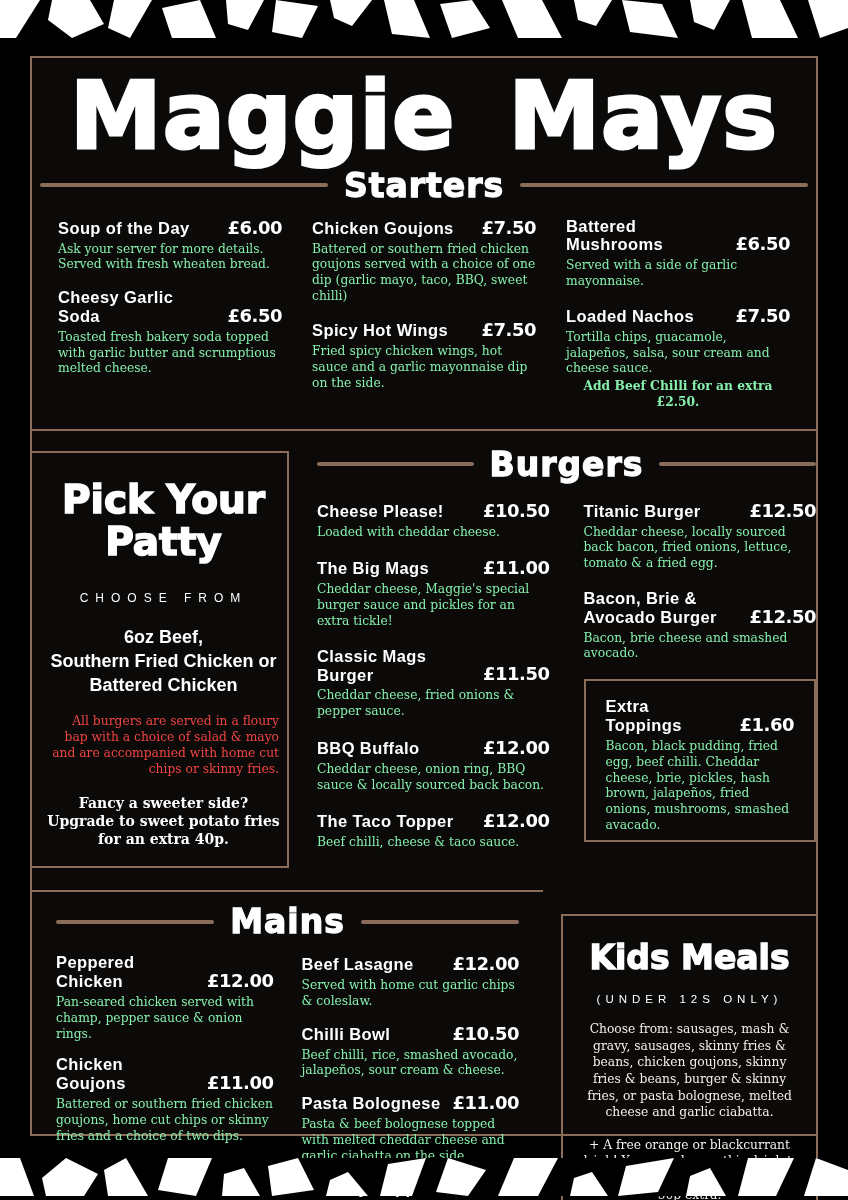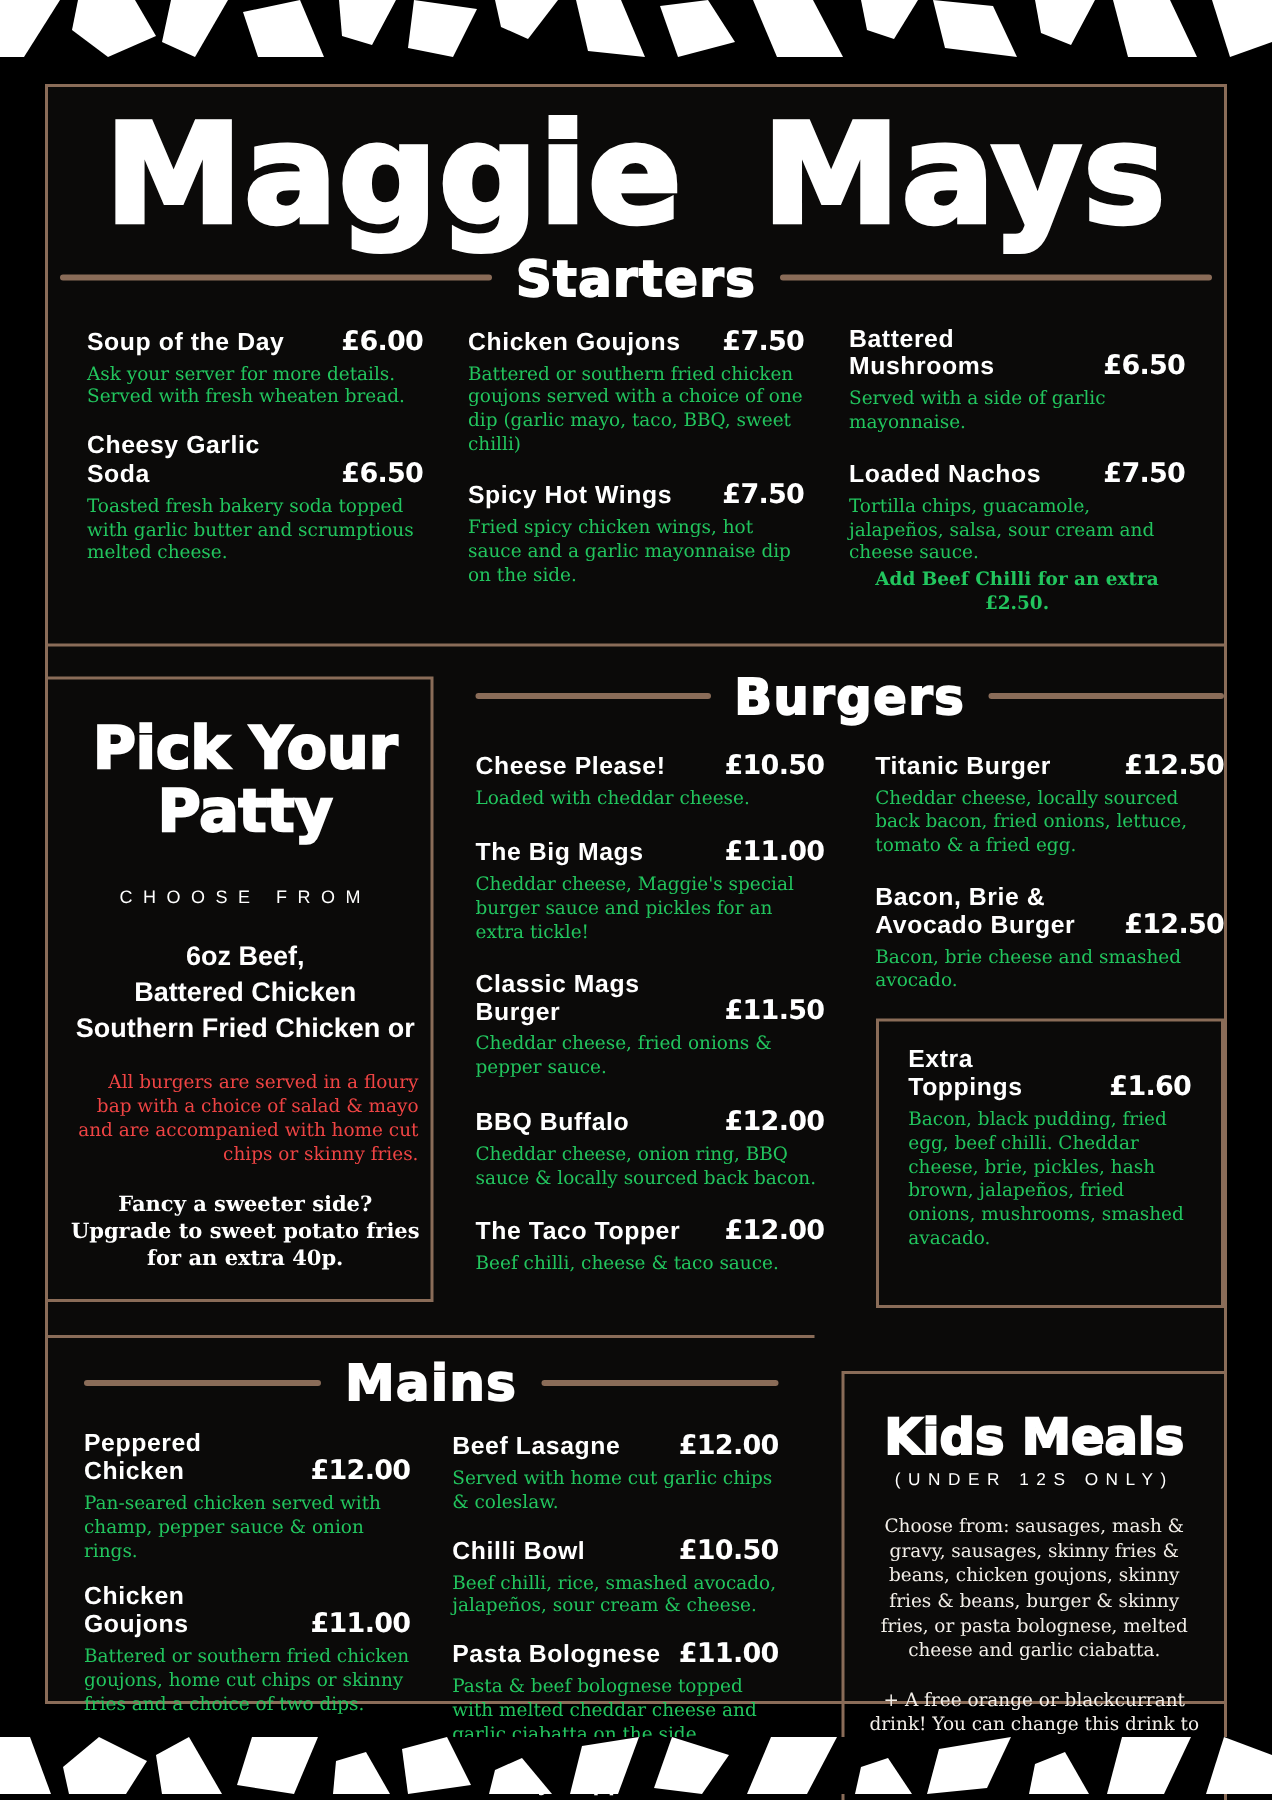--- a/index.html
+++ b/index.html
@@ -45,21 +45,21 @@
   .iname{
     font-family:"Liberation Sans", sans-serif;font-weight:bold;
     font-size:16.5px;letter-spacing:.4px;line-height:1.15;
   }
   .iprice{
     font-family:"DejaVu Sans", sans-serif;font-weight:bold;
     font-size:18px;letter-spacing:-.5px;white-space:nowrap;
   }
   .idesc{
     font-family:"DejaVu Serif", serif;
-    font-size:12.3px;line-height:1.28;color:#22c55e;
+    font-size:12.3px;line-height:1.28;color:#86efac;
     margin-top:4px;
   }
   .idesc.bold{font-weight:bold;margin-top:1px;text-align:center;}
   
   .starters-grid{
     display:grid;grid-template-columns:1fr 1fr 1fr;gap:0 30px;
     padding:12px 26px 4px 26px;
     border-bottom:2px solid #8a6c58;
   }
   
@@ -86,37 +86,37 @@
   .patty-upsell{
     margin-top:16px;font-family:"DejaVu Serif", serif;font-weight:bold;
     font-size:14px;line-height:1.3;
   }
   .burgers-right{padding:0 0 6px 28px;display:flex;flex-direction:column;}
   .burgers-head{margin:14px 0 16px 0;padding:0;}
   .burgers-grid{display:grid;grid-template-columns:1fr 1fr;gap:0 34px;}
   .burgers-grid .item{margin-bottom:17px;}
   .toppings-box{
     border:2px solid #8a6c58;margin-top:8px;
-    padding:16px 20px 36px 20px;
+    padding:16px 20px 6px 20px;
   }
   
   .mains-row{display:grid;grid-template-columns:1fr 273px;}
   .mains-left{border-top:2px solid #8a6c58;padding:0 24px;}
   .mains-head{margin:10px 0 12px 0;padding:0;}
   .mains-grid{display:grid;grid-template-columns:1fr 1fr;gap:0 28px;}
   .mains-grid .item{margin-bottom:13px;}
   .kids-box{
     border:2px solid #8a6c58;margin:24px 0 0 18px;margin-right:-2px;
     padding:22px 14px 16px 14px;text-align:center;box-sizing:border-box;
   }
   .kids-title{
     font-family:"DejaVu Sans", sans-serif;font-weight:bold;
     font-size:33px;-webkit-text-stroke:1.4px #fff;
   }
-  .kids-subtitle{margin-top:4px;font-size:11.5px;letter-spacing:5px;}
+  .kids-subtitle{margin-top:16px;font-size:11.5px;letter-spacing:5px;}
   .kids-text{
     margin-top:16px;font-family:"DejaVu Serif", serif;
     font-size:12.3px;line-height:1.35;color:#f3efe9;
   }
 </style>
 </head>
 <body>
 
 <div class="page">
 
@@ -205,22 +205,22 @@
     <div class="burgers-row">
 
       <aside class="patty-box">
         <div class="patty-title">
           <span>Pick Your</span><br>
           <span>Patty</span>
         </div>
         <div class="choose-label">CHOOSE FROM</div>
         <div class="patty-options">
           <span>6oz Beef,</span>
+          <span>Southern Fried Chicken or</span>
           <span>Battered Chicken</span>
-          <span>Southern Fried Chicken or</span>
         </div>
         <div class="patty-note">All burgers are served in a floury bap with a choice of salad &amp; mayo and are accompanied with home cut chips or skinny fries.</div>
         <div class="patty-upsell">Fancy a sweeter side? Upgrade to sweet potato fries for an extra 40p.</div>
       </aside>
 
       <div class="burgers-right">
         <div class="sec-head burgers-head">
           <span class="rule"></span>
           <span class="sec-title">Burgers</span>
           <span class="rule"></span>

